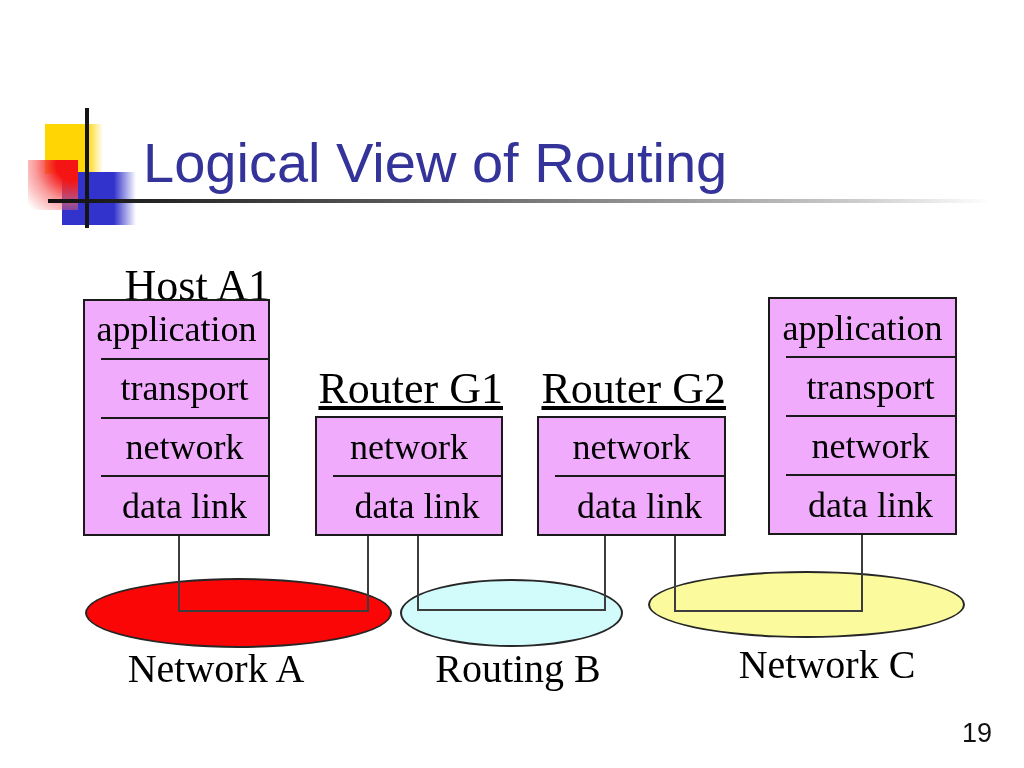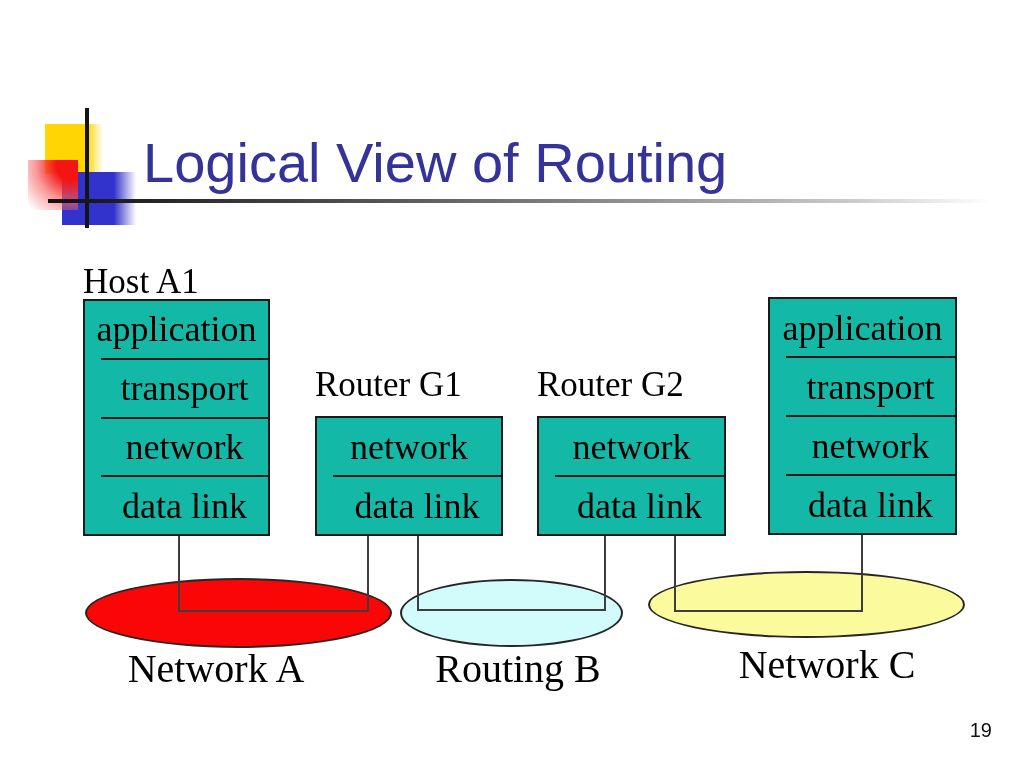--- a/index.html
+++ b/index.html
@@ -20,26 +20,26 @@
   #title-rule { left:48px; top:199px; width:952px; height:4px; z-index:4;
     background:linear-gradient(to right,#101010 0%, #555 35%, #999 65%, #ccc 85%, rgba(255,255,255,0) 99%); }
   
   #page-title {
     position:absolute; left:143px; top:109px; z-index:5;
     font-family:"Liberation Sans", sans-serif;
     font-size:56px; line-height:1; letter-spacing:0px; white-space:nowrap;
   }
   
   .node-label {
-    position:absolute; text-align:left; font-size:35px; line-height:1;
-    white-space:nowrap; z-index:6;
+    position:absolute; text-align:right; font-size:44px; line-height:1;
+    white-space:nowrap; z-index:6;text-decoration:underline;
   }
   .stack {
     position:absolute; box-sizing:border-box; border:2px solid #1a1a1a;
-    background:#14b8a6; display:flex; flex-direction:column; z-index:6;
+    background:#f0abfc; display:flex; flex-direction:column; z-index:6;
   }
   .cell {
     flex:1; display:flex; align-items:center; justify-content:center;
     font-size:36px; line-height:1; white-space:nowrap;
   }
   .cell + .cell { border-top:2px solid #1a1a1a;margin-left:16px; }
   
   .vline, .hline { position:absolute; background:#3d3d3d; z-index:5; }
   .vline { width:2px; }
   .hline { height:2px; }
@@ -47,21 +47,21 @@
   .ellipse { position:absolute; border-radius:50%; box-sizing:border-box;
     border:2px solid #262626; z-index:4; }
   #net-a-ellipse { left:85px;  top:578px; width:307px; height:70px; }
   #net-b-ellipse { left:400px; top:579px; width:223px; height:68px; }
   #net-c-ellipse { left:648px; top:571px; width:317px; height:67px; }
   .net-label { position:absolute; text-align:center; font-size:40px;
     line-height:1; white-space:nowrap; z-index:6; }
   
   #page-number {
     position:absolute; right:32px; top:720px; z-index:6;
-    font-family:"Liberation Sans", sans-serif; font-size:20px; line-height:1; color:#111;
+    font-family:"Liberation Sans", sans-serif; font-size:27px; line-height:1; color:#111;
   }
 </style>
 </head>
 <body>
 
 <div id="slide">
 
   <div class="decor" id="decor-yellow"></div>
   <div class="decor" id="decor-blue"></div>
   <div class="decor" id="decor-red"></div>

